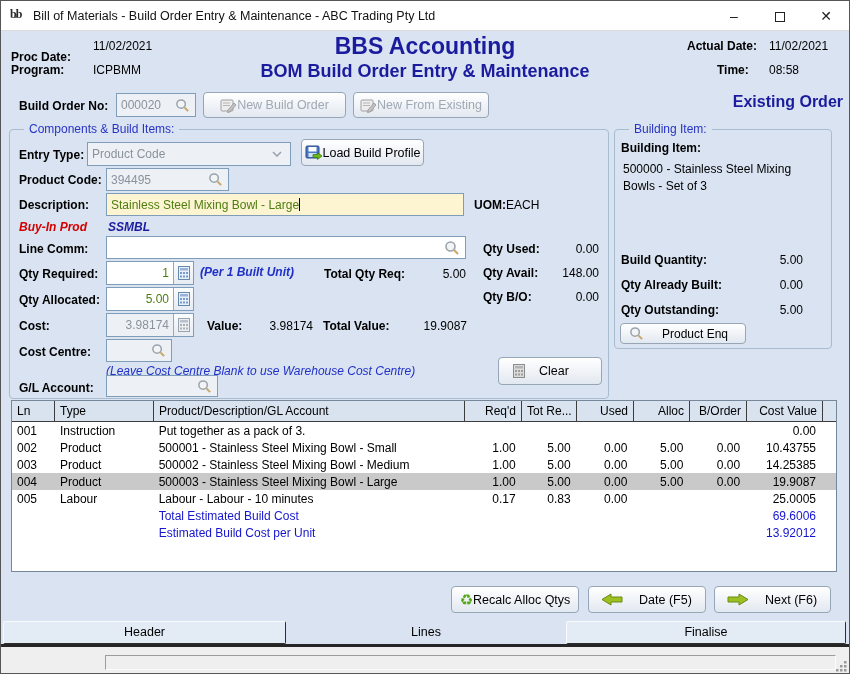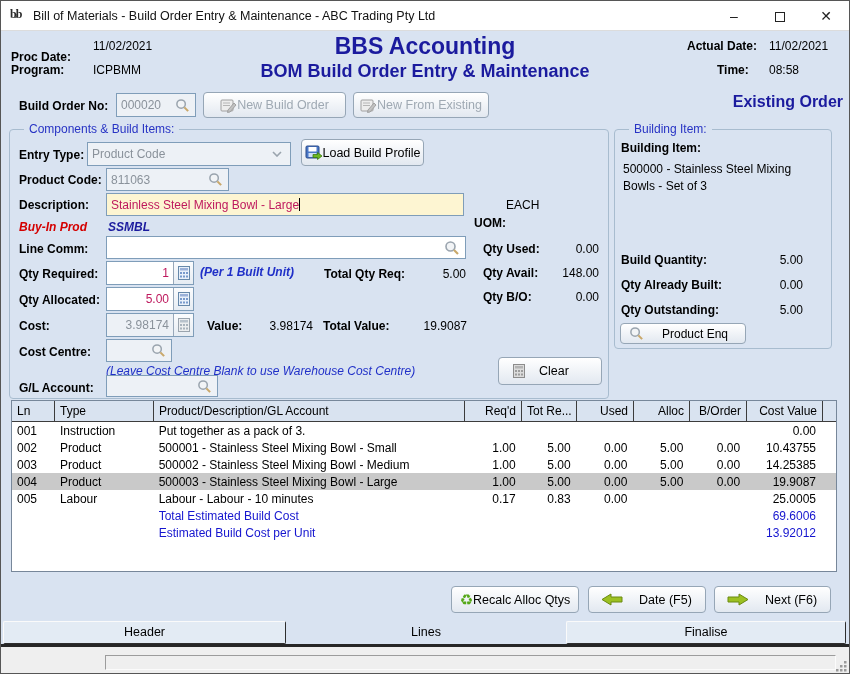--- a/index.html
+++ b/index.html
@@ -26,21 +26,21 @@
   .bluei { color:#2030c8; font-style:italic; }
   .bluebi { color:#2030c8; font-style:italic; font-weight:bold; }
   .redbi { color:#d40000; font-style:italic; font-weight:bold; }
   .navybi { color:#1b1b9e; font-style:italic; font-weight:bold; }
 
   
   .h1 { position:absolute; left:0; width:100%; text-align:center; font-size:23px; font-weight:bold; color:#1b1b9e; }
   .h2 { position:absolute; left:0; width:100%; text-align:center; font-size:18px; font-weight:bold; color:#1b1b9e; }
 
   
-  .inp { position:absolute; background:#fff; border:1px solid #7f9db9; font-size:12px; display:flex; align-items:center; padding:0 4px; color:#be185d; }
+  .inp { position:absolute; background:#fff; border:1px solid #7f9db9; font-size:12px; display:flex; align-items:center; padding:0 4px; color:#4d7c0f; }
   .inp.dis { background:#edf1f6; color:#8a929b; }
   .inp.cream { background:#fdf5d2; }
   .inp .grow { flex:1 1 auto; overflow:hidden; white-space:nowrap; }
   .inp .rightnum { flex:1 1 auto; text-align:right; padding-right:4px; }
   .caret { display:inline-block; width:1px; height:13px; background:#000; vertical-align:-2px; }
   .magbtn { flex:0 0 auto; width:18px; height:100%; display:flex; align-items:center; justify-content:center; }
   .calcbtn { flex:0 0 auto; width:20px; height:100%; border-left:1px solid #98a8ba; background:linear-gradient(#fbfcfe,#e6ecf3); display:flex; align-items:center; justify-content:center; }
   .chev { flex:0 0 auto; width:18px; display:flex; align-items:center; justify-content:center; }
 
   
@@ -150,35 +150,35 @@
         <rect x="1" y="1" width="13" height="12" rx="1.2" fill="#4a78c8" stroke="#2a4a88"></rect>
         <rect x="3.5" y="2" width="8" height="4.5" fill="#ffffff"></rect>
         <rect x="3.5" y="8" width="8" height="4" fill="#cfe0f8"></rect>
         <path d="M8 9.5 L12.5 9.5 L12.5 7.5 L17 11 L12.5 14.5 L12.5 12.5 L8 12.5 Z" fill="#6cb820" stroke="#3a7a10" stroke-width="0.8"></path>
       </svg>
     <span>Load Build Profile</span>
   </div>
 
   <span class="lbl" style="left:18px; top:172px;">Product Code:</span>
   <div class="inp dis" style="left:105px; top:167px; width:123px; height:23px;">
-    <span class="grow">811063</span>
+    <span class="grow">394495</span>
     <span class="magbtn">
       <svg width="15" height="15" viewBox="0 0 16 16">
           <circle cx="6.5" cy="6.5" r="4.5" fill="#f2f4f6" stroke="#9aa4ae" stroke-width="1.6"></circle>
           <line x1="10" y1="10" x2="14" y2="14" stroke="#c9a86a" stroke-width="2.2"></line>
         </svg>
     </span>
   </div>
 
   <span class="lbl" style="left:18px; top:197px;">Description:</span>
   <div class="inp cream" style="left:105px; top:192px; width:358px; height:23px;">
     <span>Stainless Steel Mixing Bowl - Large</span>
       <span class="caret"></span>
   </div>
-  <span class="lbl" style="left:473px; top:215px;">UOM:</span>
+  <span class="lbl" style="left:473px; top:197px;">UOM:</span>
   <span class="val" style="left:505px; top:197px;">EACH</span>
 
   <span class="val redbi" style="left:18px; top:219px; font-size:12px;">Buy-In Prod</span>
   <span class="val navybi" style="left:107px; top:219px;">SSMBL</span>
 
   <span class="lbl" style="left:18px; top:241px;">Line Comm:</span>
   <div class="inp" style="left:105px; top:235px; width:360px; height:23px;">
     <span class="grow"></span>
     <span class="magbtn">
       <svg width="16" height="16" viewBox="0 0 16 16">

